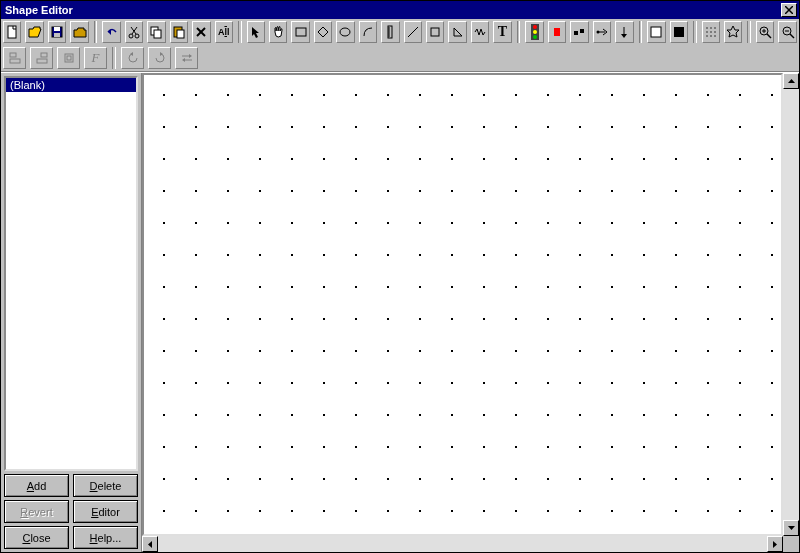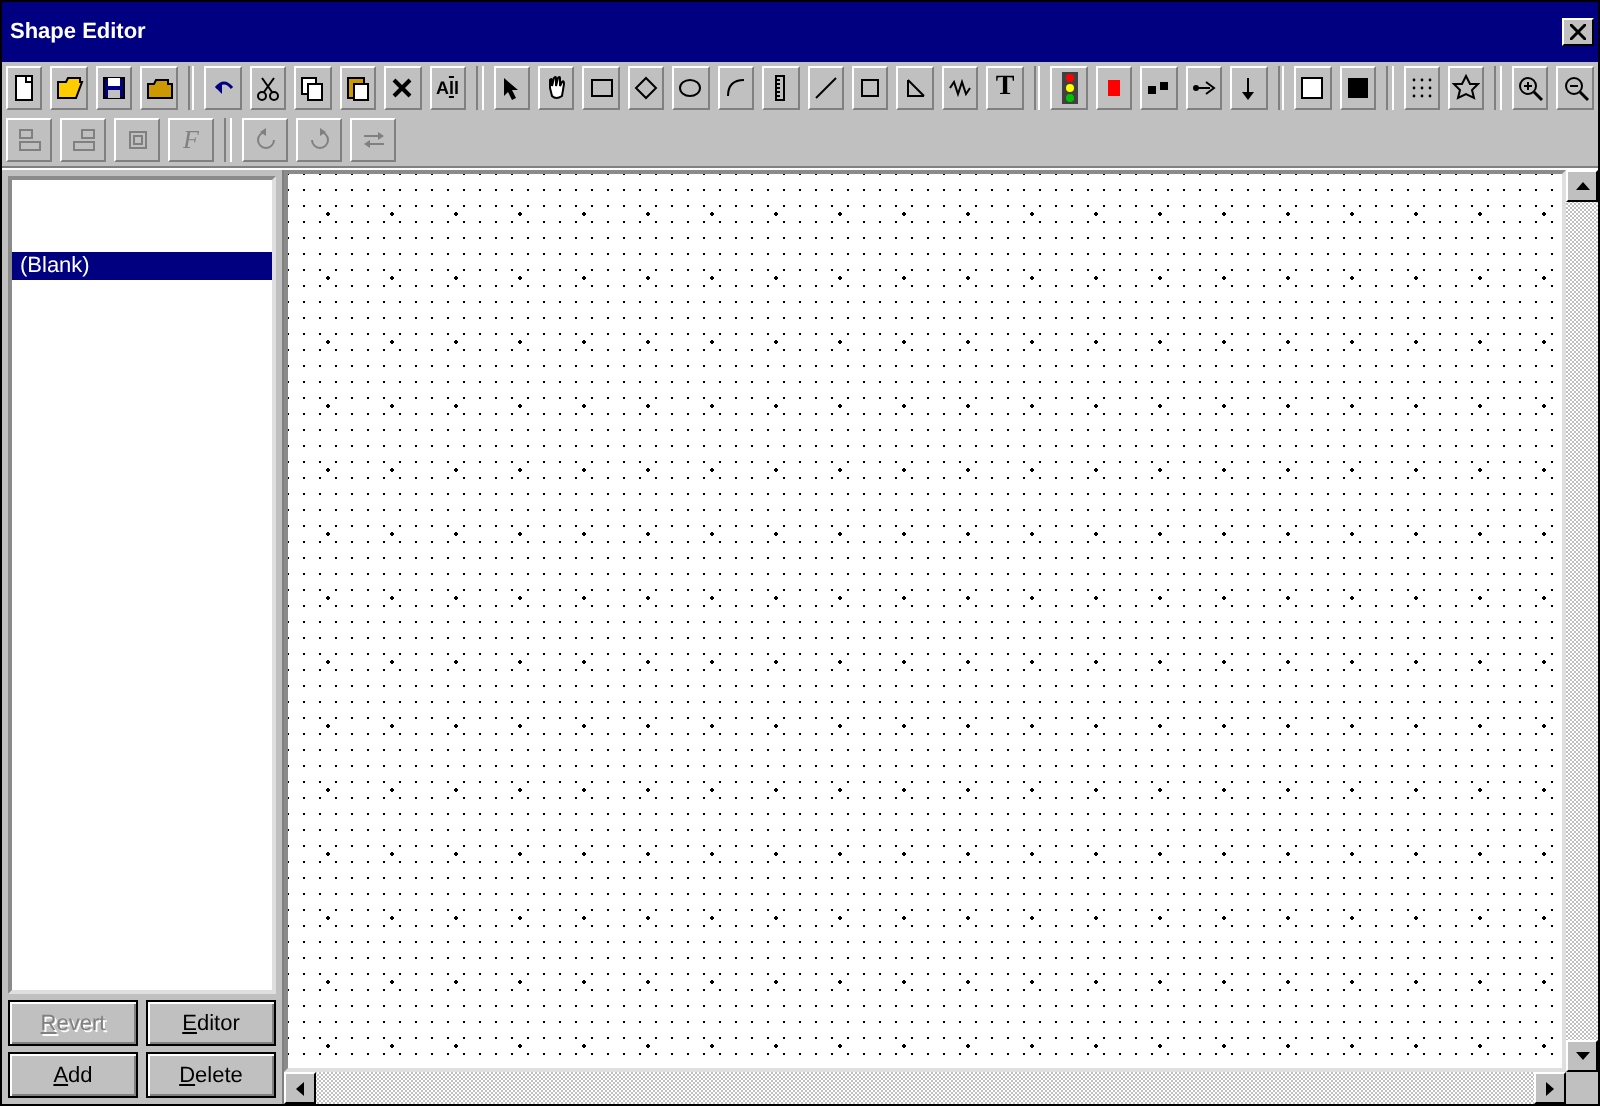--- a/index.html
+++ b/index.html
@@ -11,21 +11,21 @@
   height: 553px;
   overflow: hidden;
 }
 .window {
   width: 800px; height: 553px;
   border: 1px solid #000;
   display: flex; flex-direction: column;
   background: #c0c0c0;
 }
 .titlebar {
-  height: 30px;
+  height: 18px;
   background: #000080;
   color: #fff;
   font-weight: bold;
   display: flex;
   align-items: center;
   padding: 0 2px;
 }
 .titlebar .title-text { flex: 1; padding-left: 2px; font-size: 11px; }
 .titlebar .sysbtn {
   width: 16px; height: 14px;
@@ -99,21 +99,21 @@
 .listbox {
   flex: 1;
   background: #fff;
   border: 2px inset #dfdfdf;
   overflow: hidden;
 }
 .listbox .item {
   background: #000080; color: #fff;
   padding: 1px 4px;
   height: 14px;
-  display: flex; align-items: center; margin-top: 36px;
+  display: flex; align-items: center;
 }
 .btnrow {
   display: flex; gap: 4px;
 }
 .pushbtn {
   flex: 1; height: 23px;
   background: #c0c0c0;
   border: 1px solid #000;
   box-shadow: inset 1px 1px 0 #fff, inset -1px -1px 0 #808080;
   display: flex; align-items: center; justify-content: center;
@@ -426,33 +426,41 @@
 
   <div class="main">
 
     <div class="sidebar">
       <div class="listbox">
         <div class="item">
           <span>(Blank)</span>
         </div>
       </div>
       <div class="btnrow">
+        <div class="pushbtn">
+            <span class="underline-first">Add</span>
+          </div>
+        <div class="pushbtn">
+            <span class="underline-first">Delete</span>
+          </div>
+      </div>
+      <div class="btnrow">
         <div class="pushbtn disabled">
             <span class="underline-first">Revert</span>
           </div>
         <div class="pushbtn">
             <span class="underline-first">Editor</span>
           </div>
       </div>
       <div class="btnrow">
         <div class="pushbtn">
-            <span class="underline-first">Add</span>
+            <span class="underline-first">Close</span>
           </div>
         <div class="pushbtn">
-            <span class="underline-first">Delete</span>
+            <span class="underline-first">Help...</span>
           </div>
       </div>
     </div>
 
     <div class="canvas-area">
       <div class="canvas"></div>
       <div class="vscroll">
         <div class="scrbtn">
             <svg width="7" height="4">
               <polygon points="3.5,0 7,4 0,4" fill="#000"></polygon>

